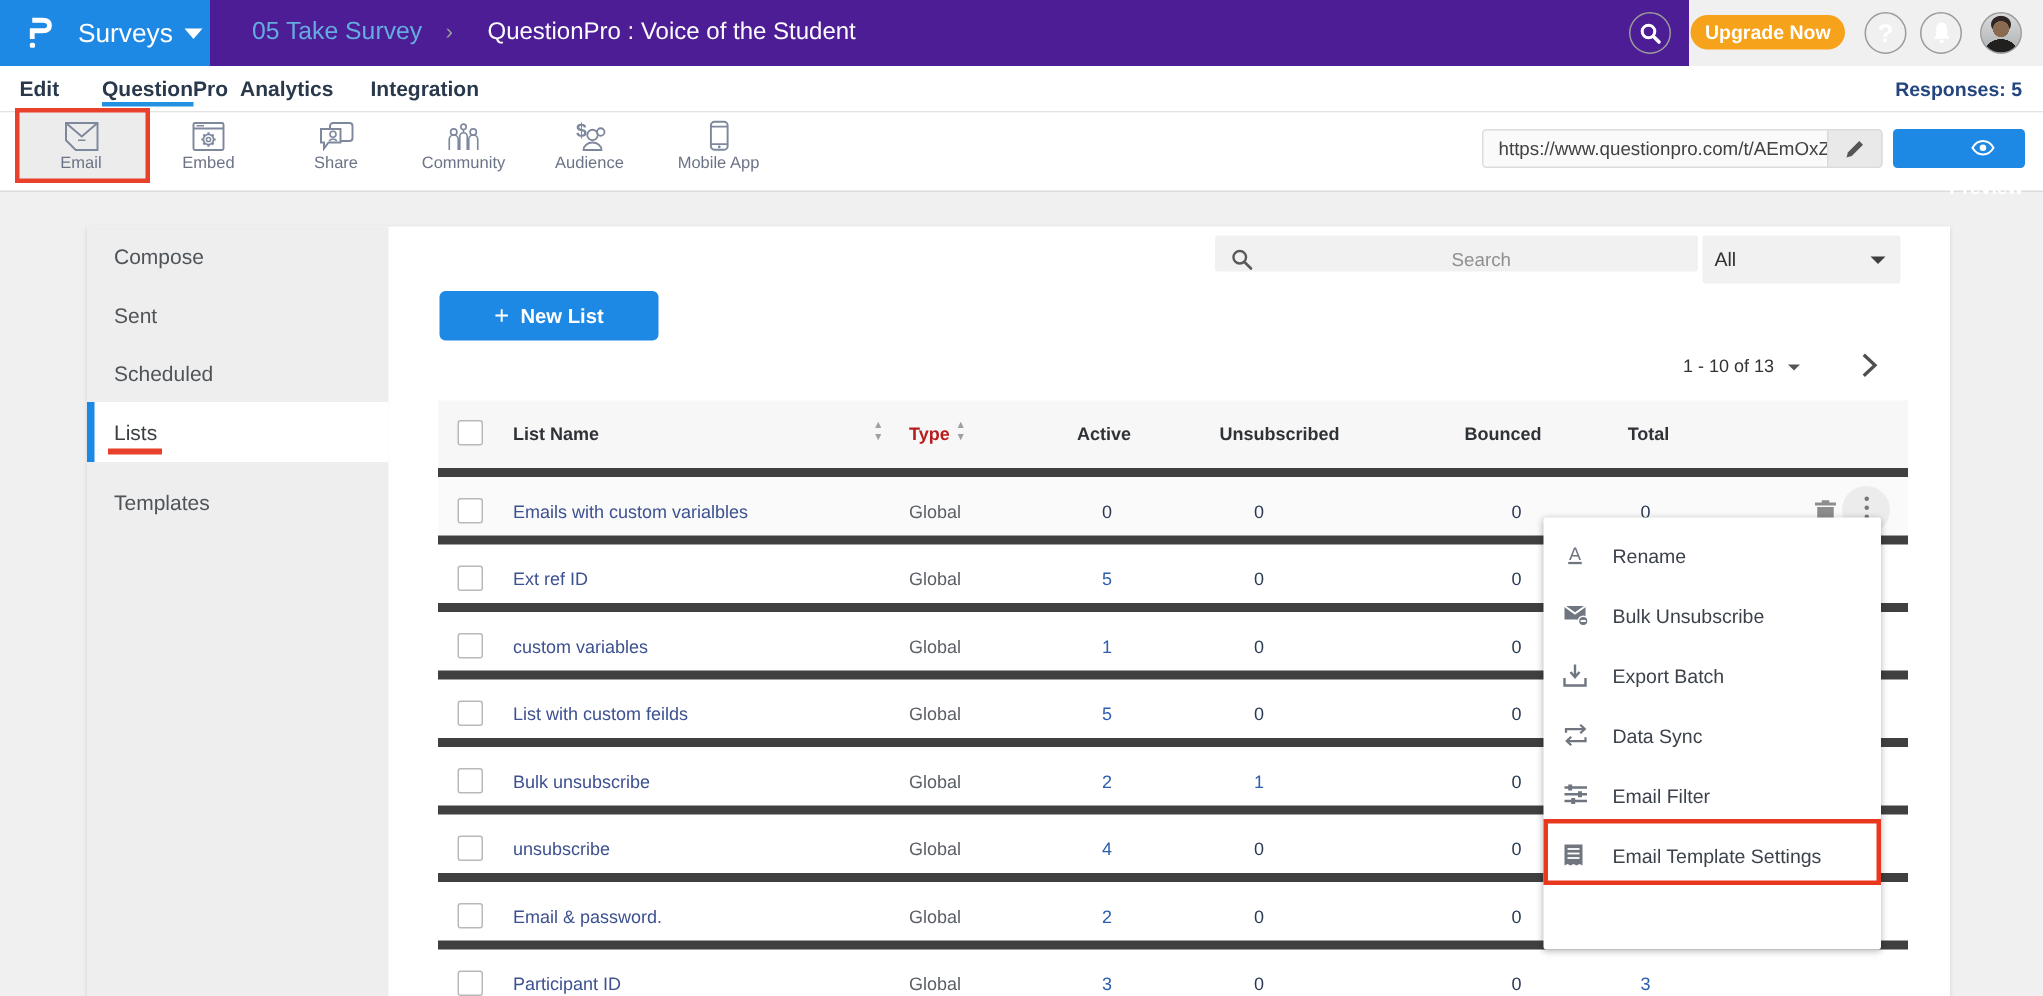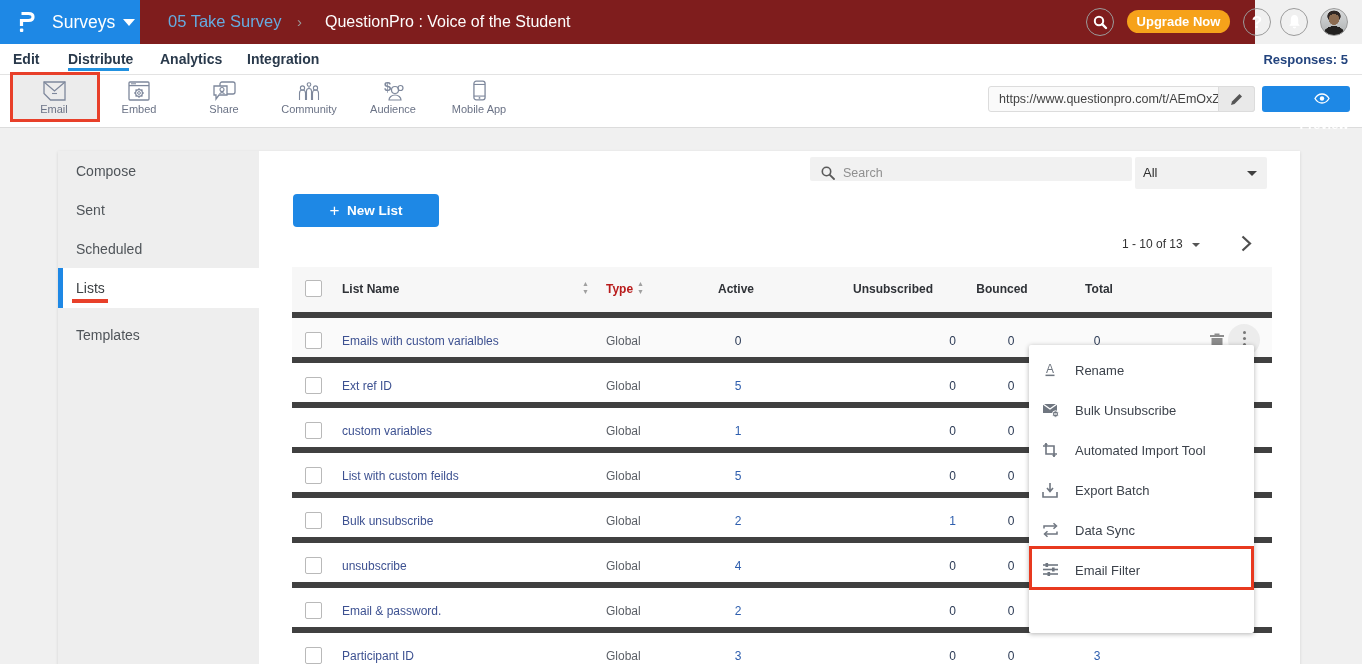--- a/index.html
+++ b/index.html
@@ -1,19 +1,19 @@
 <!DOCTYPE html>
 <html><head>
 <meta charset="utf-8">
 <style>
 * { margin:0; padding:0; box-sizing:border-box; }
 html,body { width:1362px; height:664px; overflow:hidden; font-family:"Liberation Sans", sans-serif; background:#f0f0f0; }
 
 
-.topbar { position:absolute; top:0; left:0; width:1255px; height:44px; background:#7f1d1d; }
+.topbar { position:absolute; top:0; left:0; width:1126px; height:44px; background:#4c1d95; }
 .logo-block { position:absolute; top:0; left:0; width:140px; height:44px; background:#1e88e5; }
 .logo-p { position:absolute; left:18px; top:10px; }
 .surveys { position:absolute; left:52px; top:12px; color:#fff; font-size:17.5px; }
 .sv-caret { position:absolute; left:123px; top:19px; width:0; height:0; border-left:6px solid transparent; border-right:6px solid transparent; border-top:7px solid #fff; }
 .crumb1 { position:absolute; left:168px; top:12px; color:#66abdf; font-size:16.5px; }
 .crumb-sep { position:absolute; left:297px; top:13px; color:#9a9a9a; font-size:15px; }
 .crumb2 { position:absolute; left:325px; top:13px; color:#fdfdfd; font-size:16px; }
 .circ { position:absolute; top:8px; width:28px; height:28px; border:1.5px solid #9b9b9b; border-radius:50%; color:#fff; text-align:center; }
 .upgrade { position:absolute; left:1127px; top:10px; width:103px; height:23px; background:#f6a21a; border-radius:12px; color:#fff; font-size:13px; font-weight:bold; text-align:center; line-height:23px; }
 .avatar { position:absolute; left:1320px; top:8px; width:28px; height:28px; border-radius:50%; border:1px solid #9b9b9b;
@@ -39,40 +39,40 @@
 .preview { position:absolute; left:1262px; top:11px; width:88px; height:26px; background:#1e88e5; border-radius:3px; color:#fff; font-size:13px; font-weight:bold; text-align:center; line-height:26px;padding-left:36px; }
 
 
 .card { position:absolute; left:58px; top:151px; width:1242px; height:520px; background:#fff; box-shadow:0 1px 3px rgba(0,0,0,.12); }
 .sidebar { position:absolute; left:0; top:0; width:201px; height:520px; background:#eee; }
 .side-item { position:absolute; left:18px; font-size:14px; color:#4f5459; }
 .side-active { position:absolute; left:0; top:117px; width:201px; height:40px; background:#fff; border-left:5px solid #1e88e5; }
 .lists-underline { position:absolute; left:14px; top:148px; width:36px; height:3.5px; background:#e8402a; }
 
 
-.search { position:absolute; left:752px; top:6px; width:322px; height:24px; background:#f1f1f1; border-radius:2px; color:#8f8f8f; font-size:12.5px; line-height:32px; padding-left:33px; }
+.search { position:absolute; left:752px; top:6px; width:322px; height:24px; background:#f1f1f1; border-radius:2px; color:#8f8f8f; font-size:12.5px; line-height:32px; padding-left:33px;text-align:center; }
 .allsel { position:absolute; left:1077px; top:6px; width:132px; height:32px; background:#f1f1f1; border-radius:2px; color:#2f2f2f; font-size:13px; font-weight:normal; line-height:32px; padding-left:8px; }
 .all-caret { position:absolute; right:10px; top:14px; width:0; height:0; border-left:5.5px solid transparent; border-right:5.5px solid transparent; border-top:5.5px solid #3f3f3f; }
 .newlist { position:absolute; left:235px; top:43px; width:146px; height:33px; background:#1e88e5; border-radius:4px; color:#fff; font-size:13.5px; font-weight:bold; text-align:center; line-height:33px; }
 .pag { position:absolute; left:1064px; top:86px; font-size:12px; color:#333; }
 .pag-caret { position:absolute; left:1134px; top:92px; width:0; height:0; border-left:4.5px solid transparent; border-right:4.5px solid transparent; border-top:4.5px solid #555; }
 .chev { position:absolute; left:1183px; top:84px; }
 
 
 .table { position:absolute; left:234px; top:116px; width:980px; }
 .thead { position:relative; height:45px; background:#f7f7f7; font-weight:bold; color:#2f3237; font-size:12px; }
 .trow { position:relative; height:45px; border-top:6px solid #404040; font-size:12px; }
 .row-hl { background:#fafafa; }
 .cb { position:absolute; left:13px; top:14px; width:17px; height:17px; background:#fff; border:1px solid #b9b9b9; border-radius:2px; }
 .c-name { position:absolute; left:50px; top:16px; color:#3d5191; }
 .thead .c-name { color:#2f3237; top:15px; }
 .c-type { position:absolute; left:314px; top:16px; color:#5b5f66; }
 .thead .c-type { color:#b91c1c; top:15px; }
 .c-active { position:absolute; left:386px; width:120px; top:16px; text-align:center; }
-.c-unsub { position:absolute; left:544px; width:120px; top:16px; text-align:right; }
+.c-unsub { position:absolute; left:544px; width:120px; top:16px; text-align:left; }
 .c-bounce { position:absolute; left:659px; width:120px; top:16px; text-align:center; }
 .c-total { position:absolute; left:745px; width:120px; top:16px; text-align:center; }
 .thead .c-active { left:384px; top:15px; }
 .thead .c-unsub { left:521px; top:15px; }
 .thead .c-bounce { left:650px; top:15px; }
 .thead .c-total { left:747px; top:15px; }
 .num-b { color:#2e5eae; }
 .num-d { color:#2b3a55; }
 .sort { position:absolute; top:13px; color:#a0a0a0; font-size:7px; line-height:8px; text-align:center; }
 
@@ -110,21 +110,21 @@
     <svg width="15" height="16" viewBox="0 0 15 16" style="margin-top:5px;">
         <path d="M7.5 1 C5.2 1 3.8 3 3.8 5.5 V9.5 L2.2 11.8 H12.8 L11.2 9.5 V5.5 C11.2 3 9.8 1 7.5 1 Z" fill="#fff"></path>
         <path d="M5.8 12.8 a1.7 1.7 0 0 0 3.4 0" fill="#fff"></path>
       </svg>
   </div>
   <div class="avatar"></div>
 </div>
 
 <div class="tabbar">
   <span class="tab" style="left:13px;">Edit</span>
-  <span class="tab" style="left:68px;">Distribute</span>
+  <span class="tab" style="left:68px;">QuestionPro</span>
   <span class="tab" style="left:160px;">Analytics</span>
   <span class="tab" style="left:247px;">Integration</span>
   <div class="dist-line"></div>
   <span class="responses">Responses: 5</span>
 </div>
 
 <div class="toolbar">
   <div class="email-tile"></div>
   <div class="tool" style="left:24px; width:60px;">
     <svg width="23" height="20" viewBox="0 0 23 20">
@@ -329,29 +329,20 @@
     <svg width="17" height="16" viewBox="0 0 17 16">
         <path d="M1 2 H15 V11 H1 Z" fill="#6f7680"></path>
         <path d="M1 2 L8 7 L15 2" fill="none" stroke="#fff" stroke-width="1.4"></path>
         <circle cx="13.5" cy="12" r="3.2" fill="#6f7680" stroke="#fff" stroke-width="1"></circle>
         <line x1="11.8" y1="12" x2="15.2" y2="12" stroke="#fff" stroke-width="1.2"></line>
       </svg>
     <span class="mtext">Bulk Unsubscribe</span>
   </div>
   <div class="mitem">
     <svg width="16" height="16" viewBox="0 0 16 16">
-        <path d="M4 1 V12 H15" fill="none" stroke="#6f7680" stroke-width="1.6"></path>
-        <path d="M1 4 H12 V15" fill="none" stroke="#6f7680" stroke-width="1.6"></path>
-        <path d="M4 1 L2 3 H6 Z" fill="#6f7680"></path>
-        <path d="M12 15 L10 13 H14 Z" fill="#6f7680"></path>
-      </svg>
-    <span class="mtext">Automated Import Tool</span>
-  </div>
-  <div class="mitem">
-    <svg width="16" height="16" viewBox="0 0 16 16">
         <path d="M8 1 V9 M5 6 L8 9.5 L11 6" fill="none" stroke="#6f7680" stroke-width="1.6"></path>
         <path d="M1 10 V15 H15 V10" fill="none" stroke="#6f7680" stroke-width="1.6"></path>
       </svg>
     <span class="mtext">Export Batch</span>
   </div>
   <div class="mitem">
     <svg width="17" height="16" viewBox="0 0 17 16">
         <path d="M2 6.5 V4 H14" fill="none" stroke="#6f7680" stroke-width="1.5"></path>
         <path d="M11.5 1.2 L14.5 4 L11.5 6.8" fill="none" stroke="#6f7680" stroke-width="1.5"></path>
         <path d="M15 9.5 V12 H3" fill="none" stroke="#6f7680" stroke-width="1.5"></path>
@@ -363,14 +354,23 @@
     <svg width="17" height="15" viewBox="0 0 17 15">
         <line x1="1" y1="3" x2="16" y2="3" stroke="#6f7680" stroke-width="1.6"></line>
         <line x1="1" y1="7.5" x2="16" y2="7.5" stroke="#6f7680" stroke-width="1.6"></line>
         <line x1="1" y1="12" x2="16" y2="12" stroke="#6f7680" stroke-width="1.6"></line>
         <rect x="3.5" y="1" width="2.6" height="4" fill="#6f7680"></rect>
         <rect x="10" y="5.5" width="2.6" height="4" fill="#6f7680"></rect>
         <rect x="5.5" y="10" width="2.6" height="4" fill="#6f7680"></rect>
       </svg>
     <span class="mtext">Email Filter</span>
   </div>
+  <div class="mitem">
+    <svg width="14" height="16" viewBox="0 0 14 16">
+        <path d="M1 1 H13 V15 L11 14 L9 15 L7 14 L5 15 L3 14 L1 15 Z" fill="#6f7680"></path>
+        <line x1="3" y1="4" x2="11" y2="4" stroke="#fff" stroke-width="1.2"></line>
+        <line x1="3" y1="7" x2="11" y2="7" stroke="#fff" stroke-width="1.2"></line>
+        <line x1="3" y1="10" x2="11" y2="10" stroke="#fff" stroke-width="1.2"></line>
+      </svg>
+    <span class="mtext">Email Template Settings</span>
+  </div>
   <div class="red-rect"></div>
 </div>
 
 </body></html>

